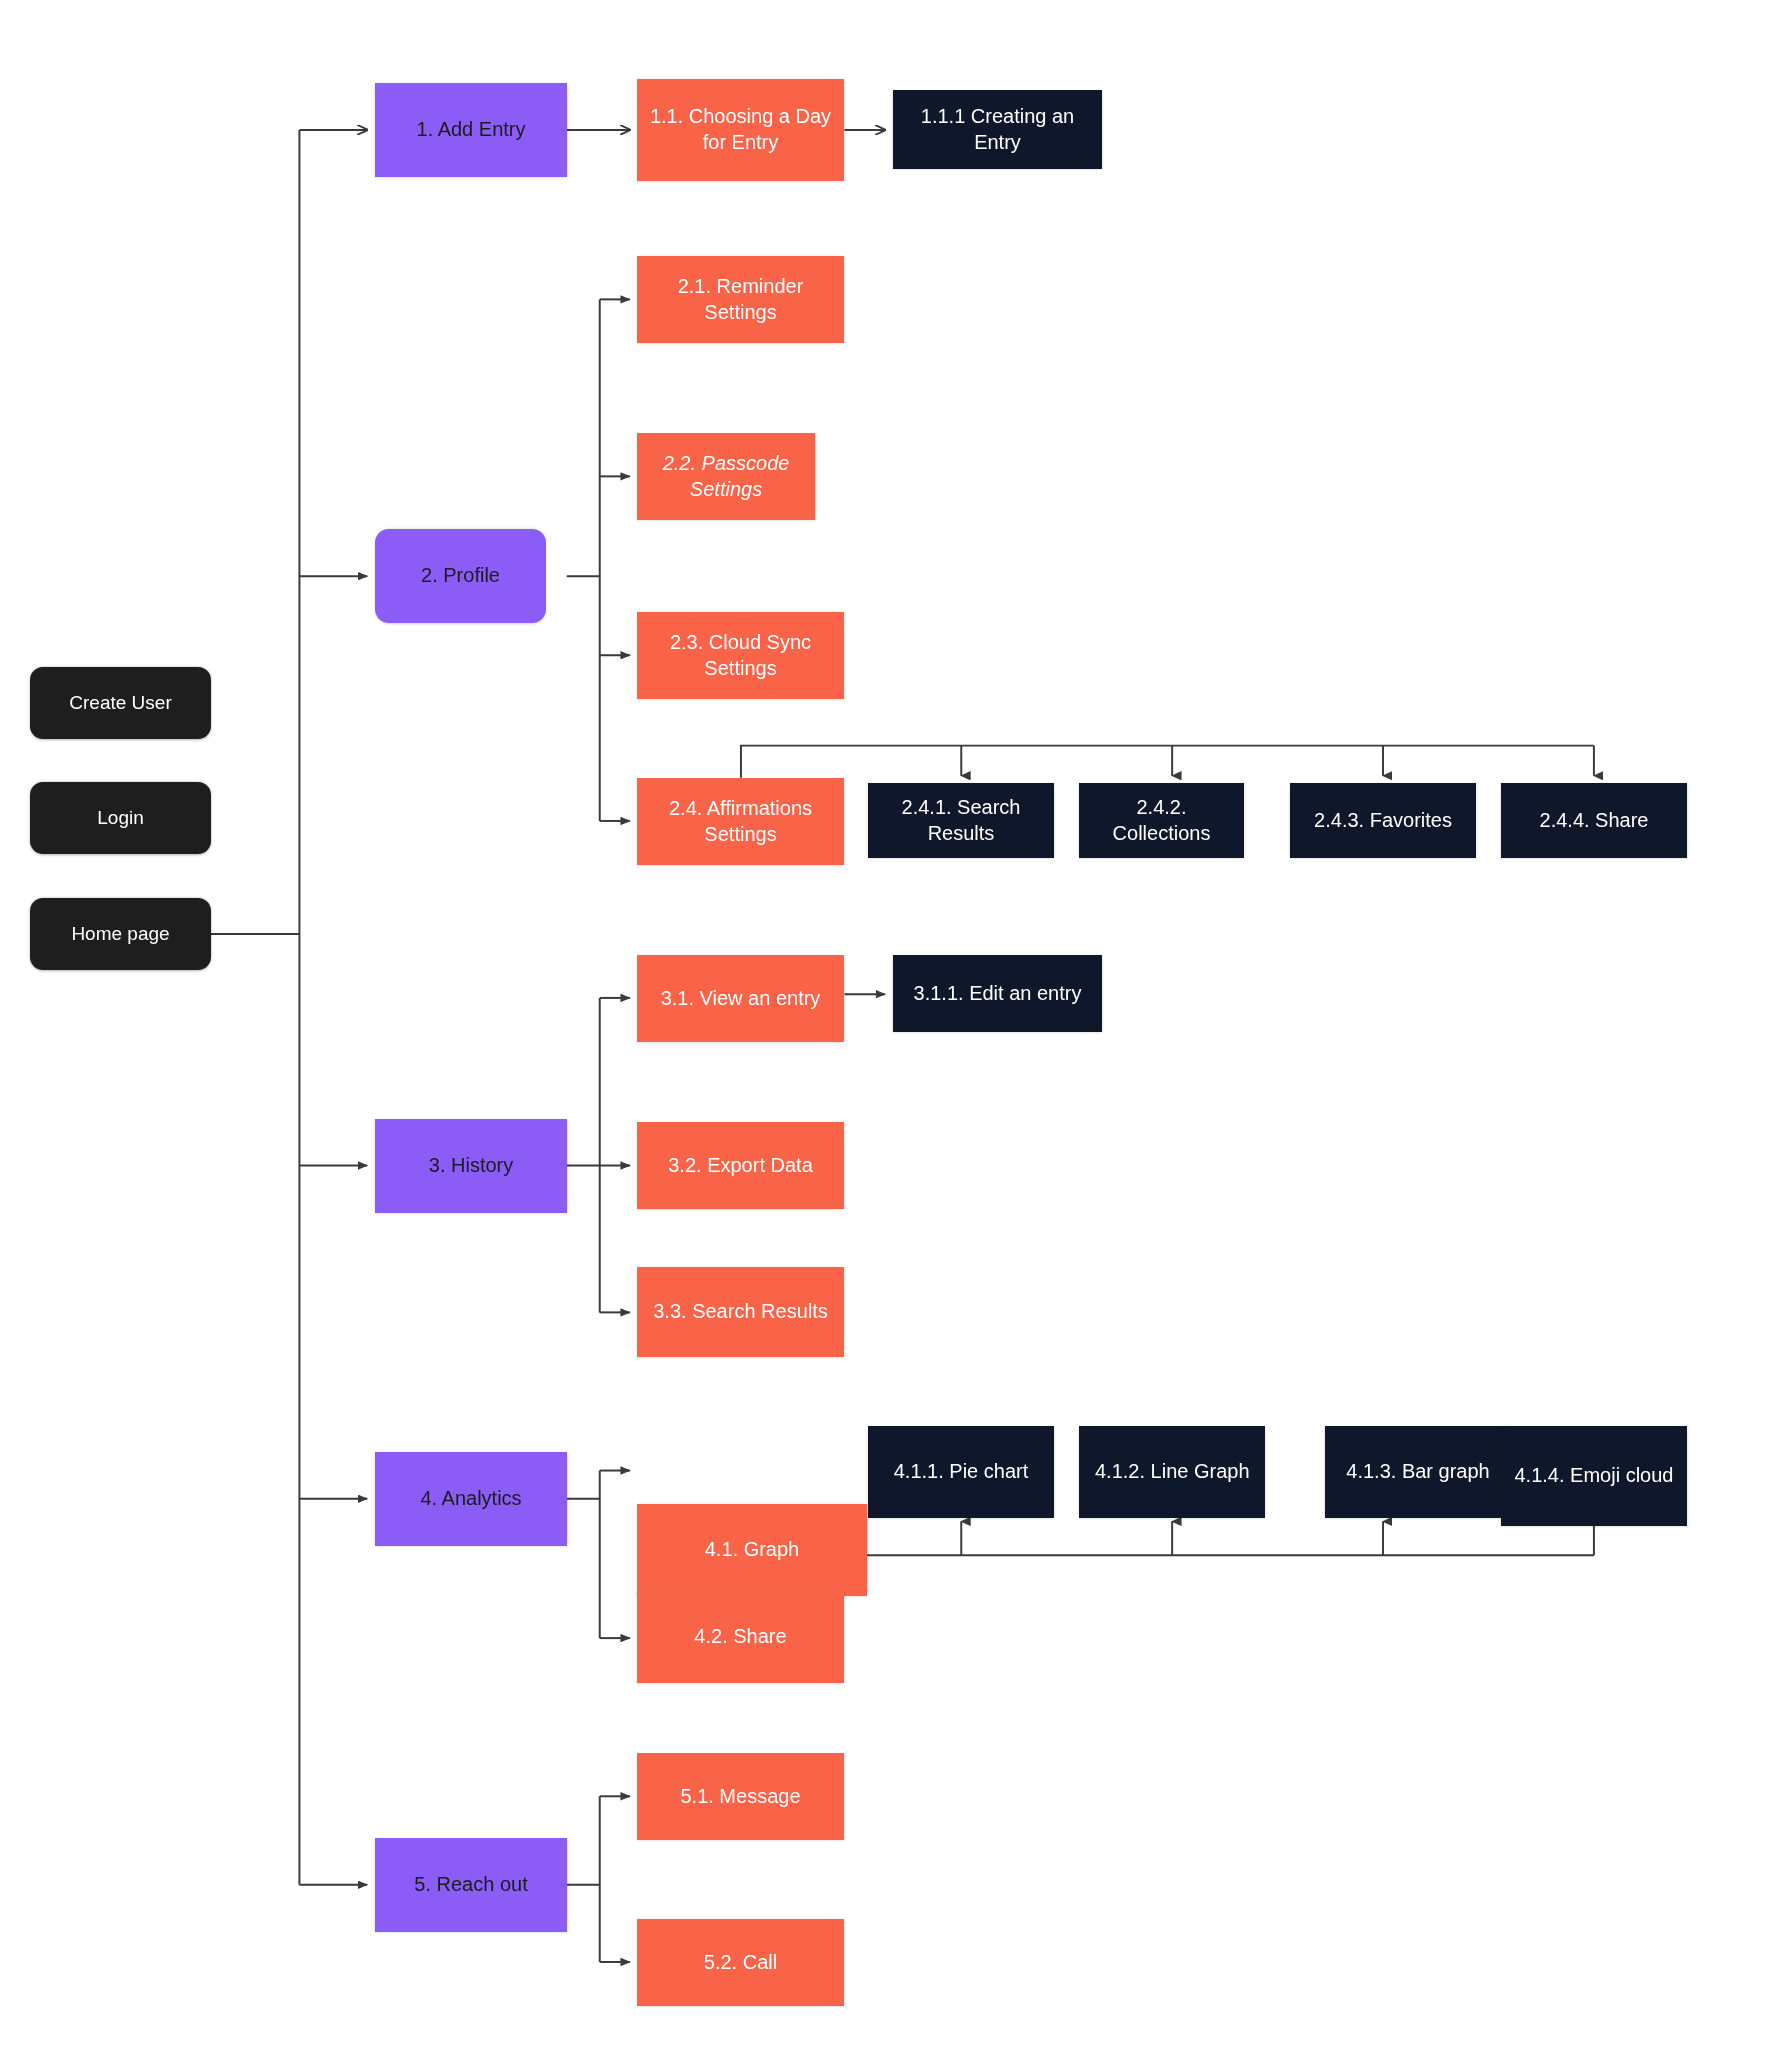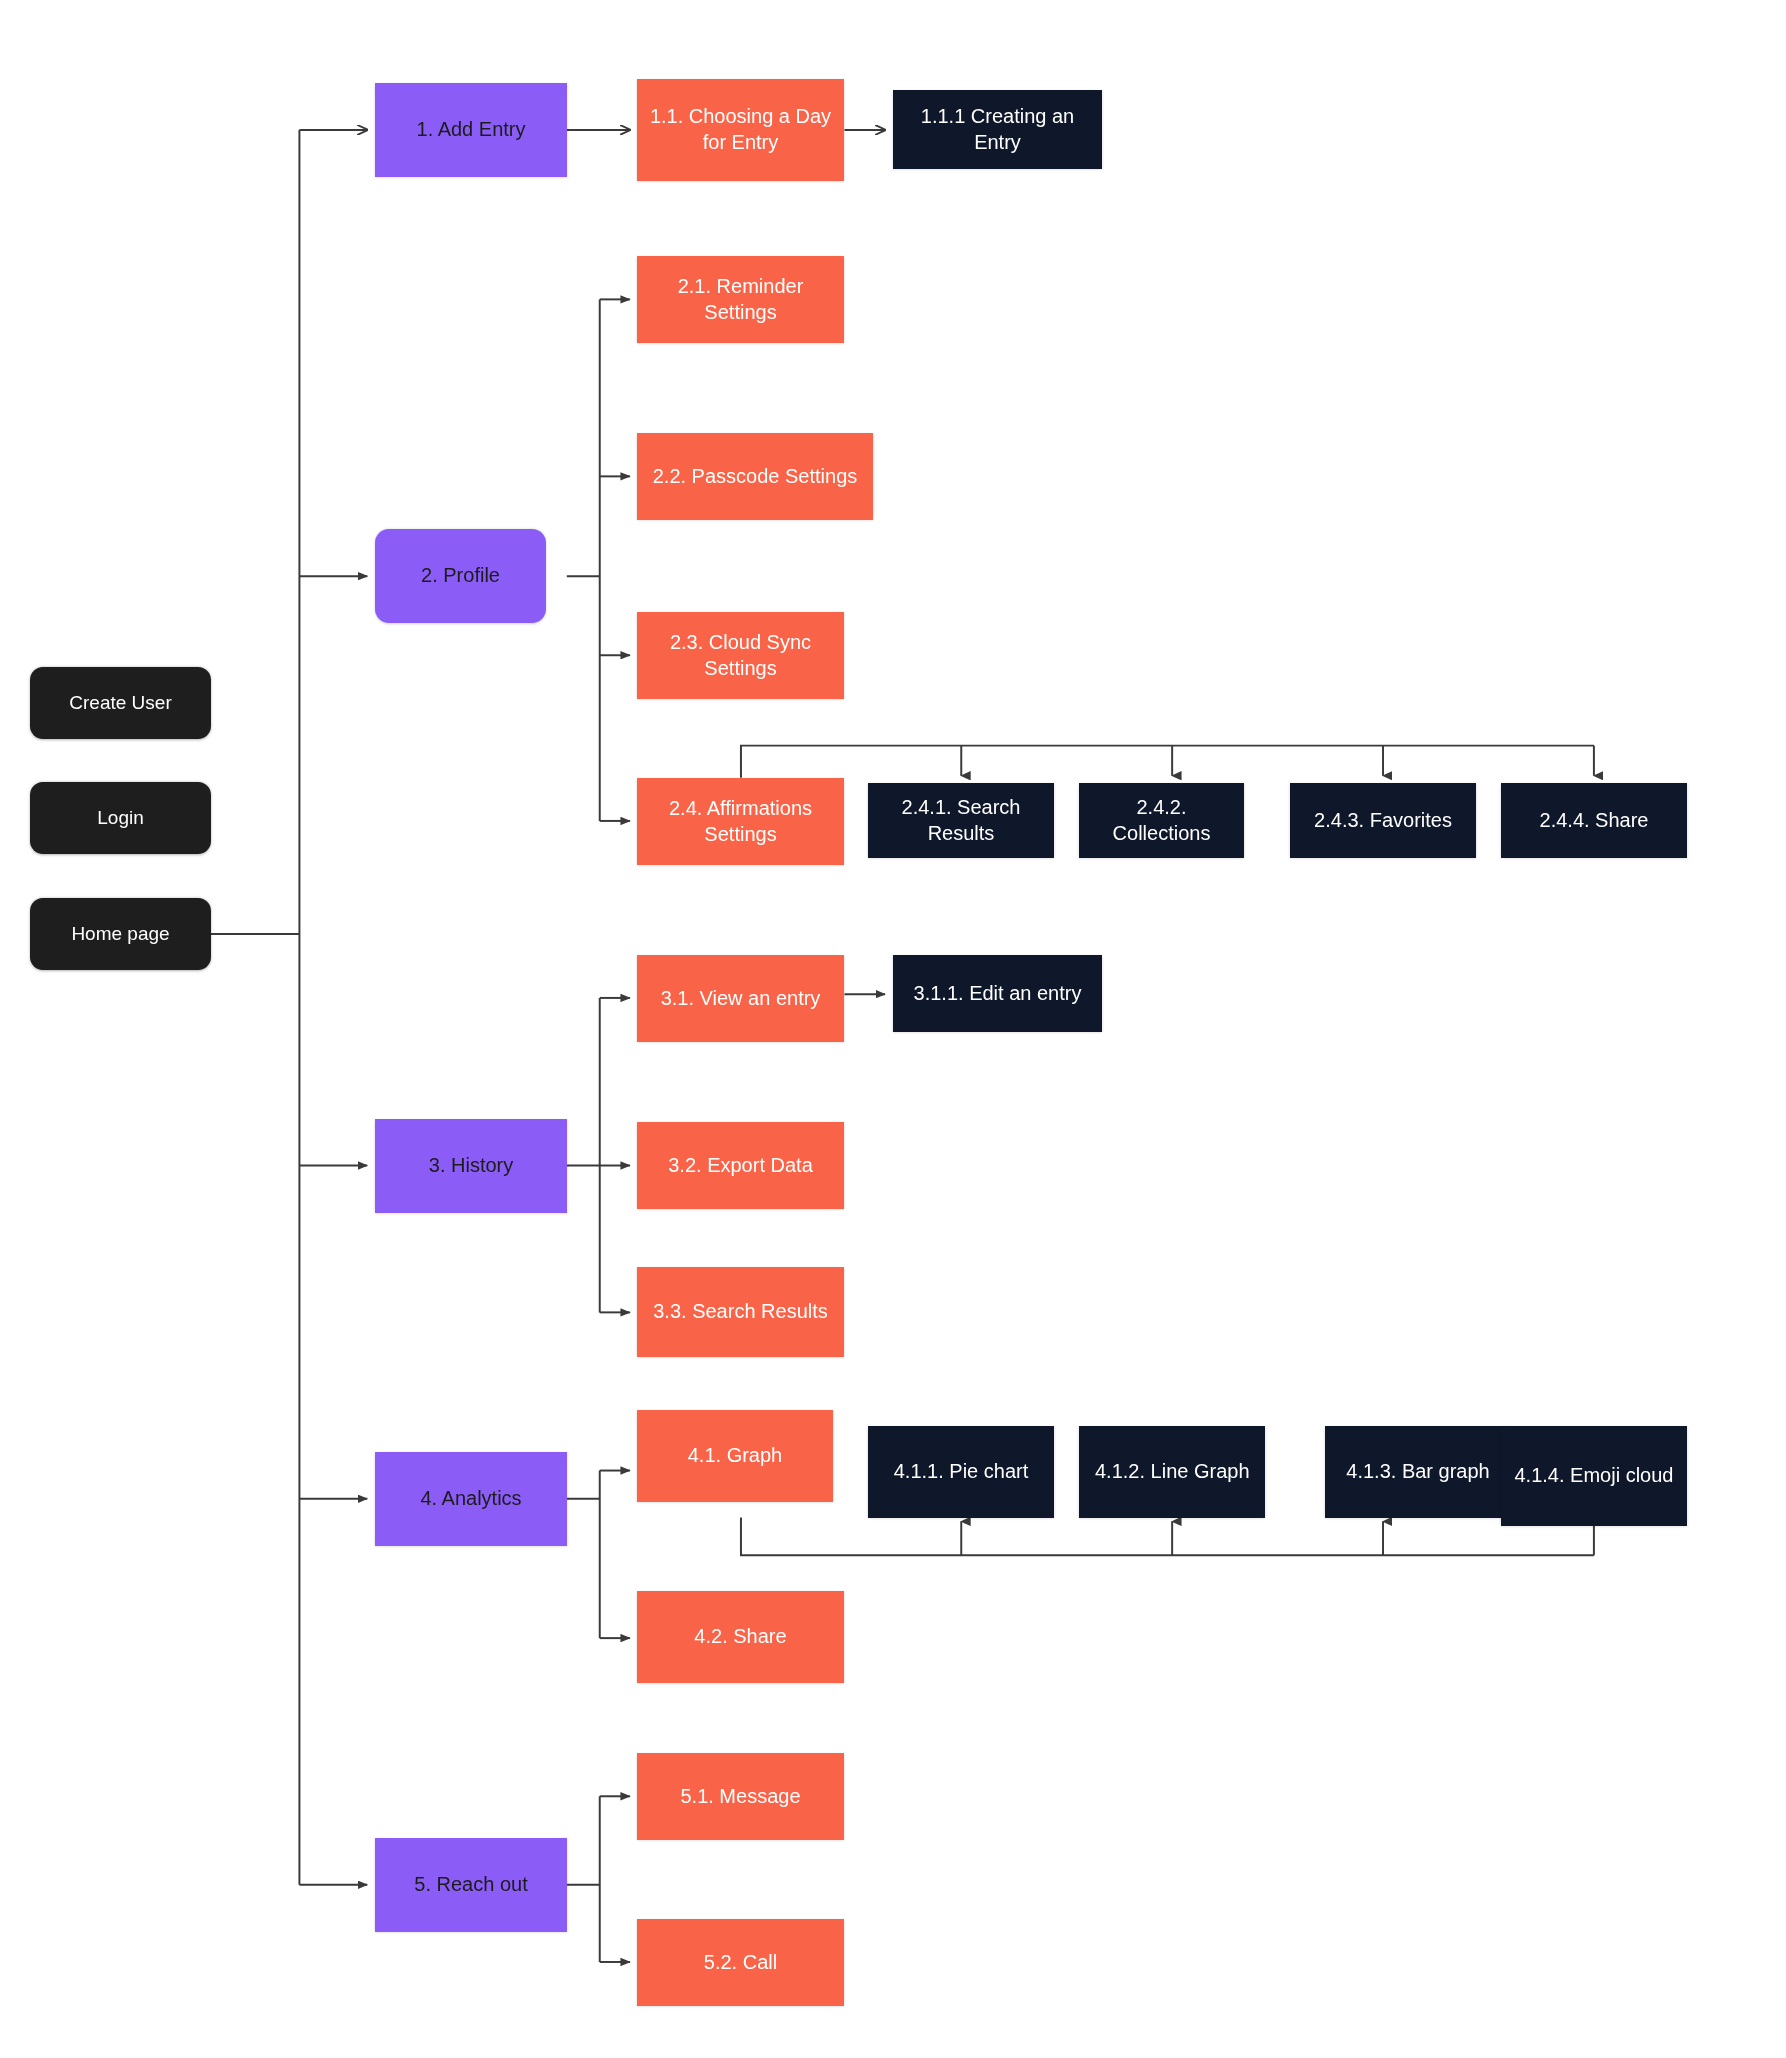--- a/index.html
+++ b/index.html
@@ -165,21 +165,21 @@
       </div>
       <div class="node node-l3" style="left: 893px; top: 90px; width: 209px; height: 79px;">
         <span class="node-label">1.1.1 Creating an Entry</span>
       </div>
       <div class="node node-l1" style="left: 375px; top: 529px; width: 171px; height: 94px; border-radius: 14px;">
         <span class="node-label">2. Profile</span>
       </div>
       <div class="node node-l2" style="left: 637px; top: 256px; width: 207px; height: 87px;">
         <span class="node-label">2.1. Reminder Settings</span>
       </div>
-      <div class="node node-l2" style="left: 637px; top: 433px; width: 236px; height: 87px;">
+      <div class="node node-l2" style="left: 637px; top: 433px; width: 178px; height: 87px; font-style: italic;">
         <span class="node-label">2.2. Passcode Settings</span>
       </div>
       <div class="node node-l2" style="left: 637px; top: 612px; width: 207px; height: 87px; align-items: center;">
         <span class="node-label">2.3. Cloud Sync Settings</span>
       </div>
       <div class="node node-l2" style="left: 637px; top: 778px; width: 207px; height: 87px;">
         <span class="node-label">2.4. Affirmations Settings</span>
       </div>
       <div class="node node-l3" style="left: 868px; top: 783px; width: 186px; height: 75px;">
         <span class="node-label">2.4.1. Search Results</span>
@@ -204,21 +204,21 @@
       </div>
       <div class="node node-l2" style="left: 637px; top: 1122px; width: 207px; height: 87px;">
         <span class="node-label">3.2. Export Data</span>
       </div>
       <div class="node node-l2" style="left: 637px; top: 1267px; width: 207px; height: 90px;">
         <span class="node-label">3.3. Search Results</span>
       </div>
       <div class="node node-l1" style="left: 375px; top: 1452px; width: 192px; height: 94px;">
         <span class="node-label">4. Analytics</span>
       </div>
-      <div class="node node-l2" style="left: 637px; top: 1410px; width: 196px; height: 92px;">
+      <div class="node node-l2" style="left: 637px; top: 1504px; width: 230px; height: 92px;">
         <span class="node-label">4.1. Graph</span>
       </div>
       <div class="node node-l3" style="left: 868px; top: 1426px; width: 186px; height: 92px;">
         <span class="node-label">4.1.1. Pie chart</span>
       </div>
       <div class="node node-l3" style="left: 1079px; top: 1426px; width: 186px; height: 92px; padding-left: 8px;">
         <span class="node-label">4.1.2. Line Graph</span>
       </div>
       <div class="node node-l3" style="left: 1290px; top: 1426px; width: 186px; height: 92px; margin-left: 35px;">
         <span class="node-label">4.1.3. Bar graph</span>

